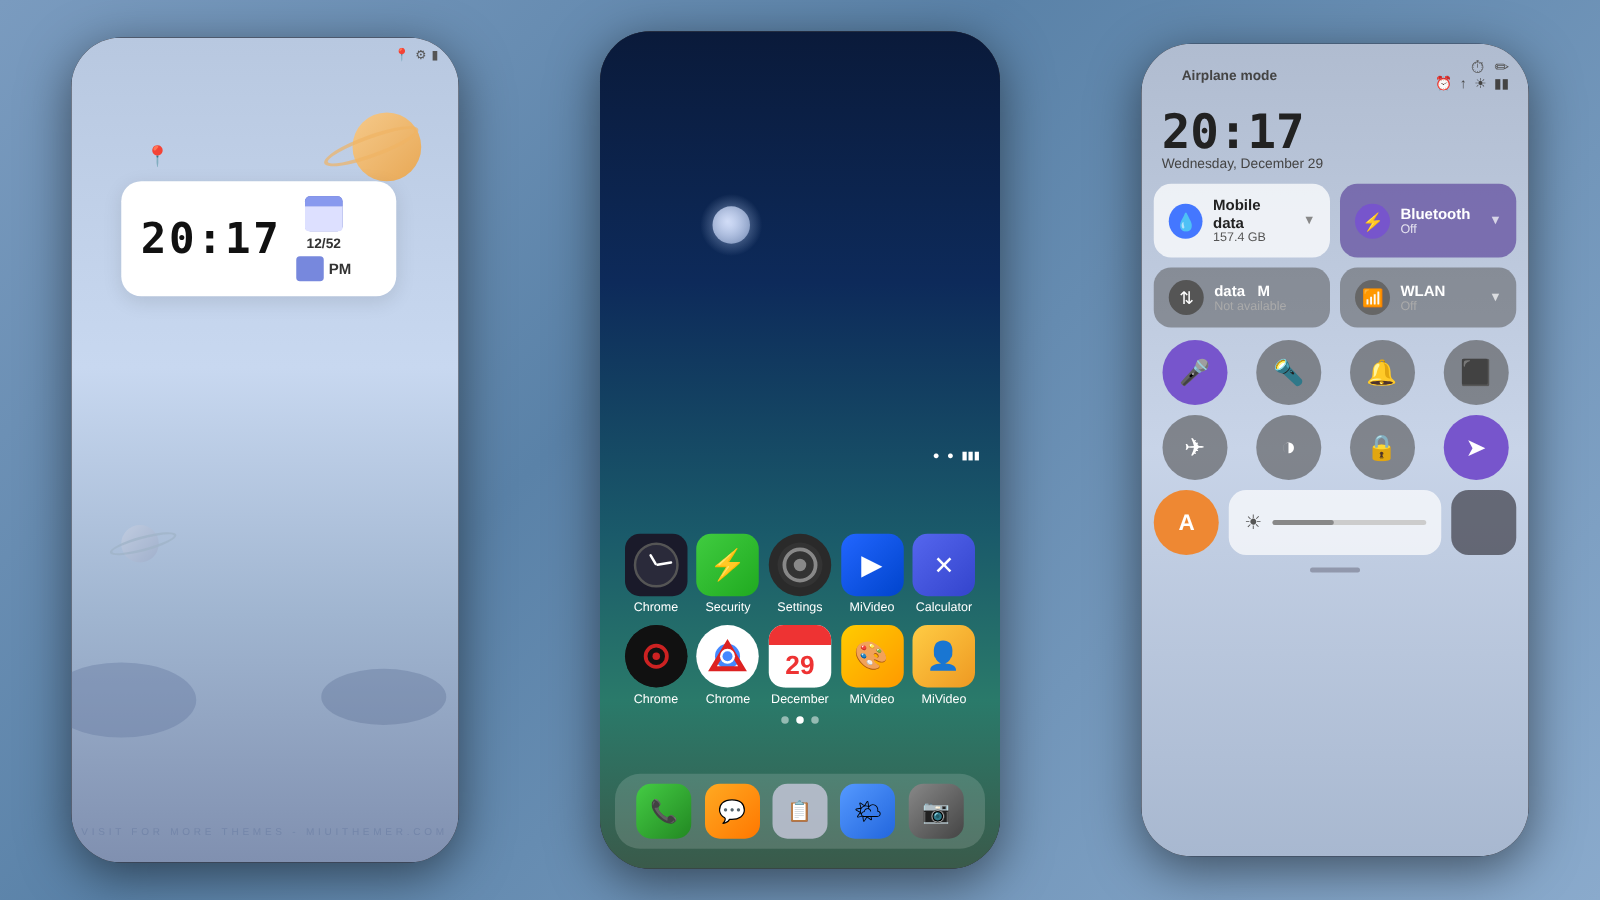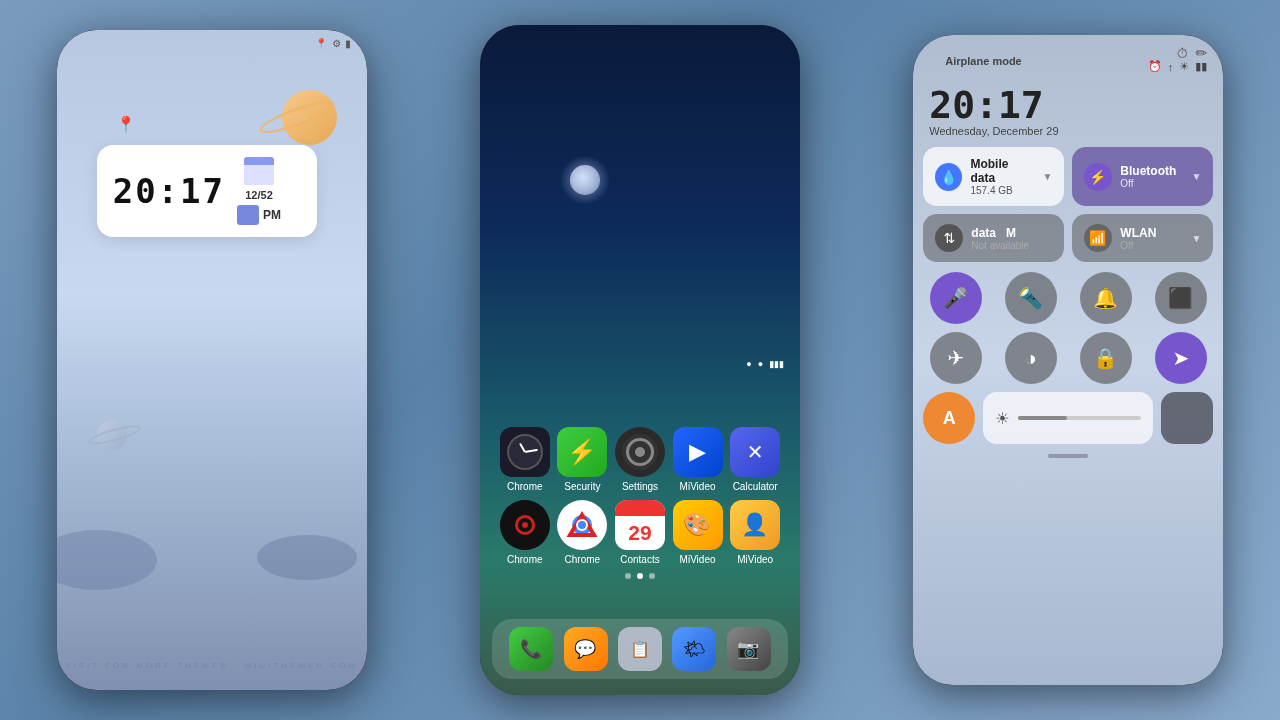--- a/index.html
+++ b/index.html
@@ -674,21 +674,21 @@
             </div>
             <span class="app-label">Chrome</span>
           </div>
           <div class="app-item">
             <div class="app-icon app-calendar" style="border-radius:12px;flex-direction:column;padding:0;overflow:hidden;">
               <div style="width:100%;background:#ee3333;height:16px;display:flex;align-items:center;justify-content:center;"></div>
               <div style="flex:1;display:flex;align-items:center;justify-content:center;background:white;">
                 <span style="font-size:21px;font-weight:bold;color:#ee3333;">29</span>
               </div>
             </div>
-            <span class="app-label">Contacts</span>
+            <span class="app-label">December</span>
           </div>
           <div class="app-item">
             <div class="app-icon app-themes" style="border-radius:12px;font-size:22px;">🎨</div>
             <span class="app-label">MiVideo</span>
           </div>
           <div class="app-item">
             <div class="app-icon app-contacts" style="border-radius:12px;background:linear-gradient(135deg,#ffcc44,#ee9922);font-size:22px;">👤</div>
             <span class="app-label">MiVideo</span>
           </div>
         </div>

